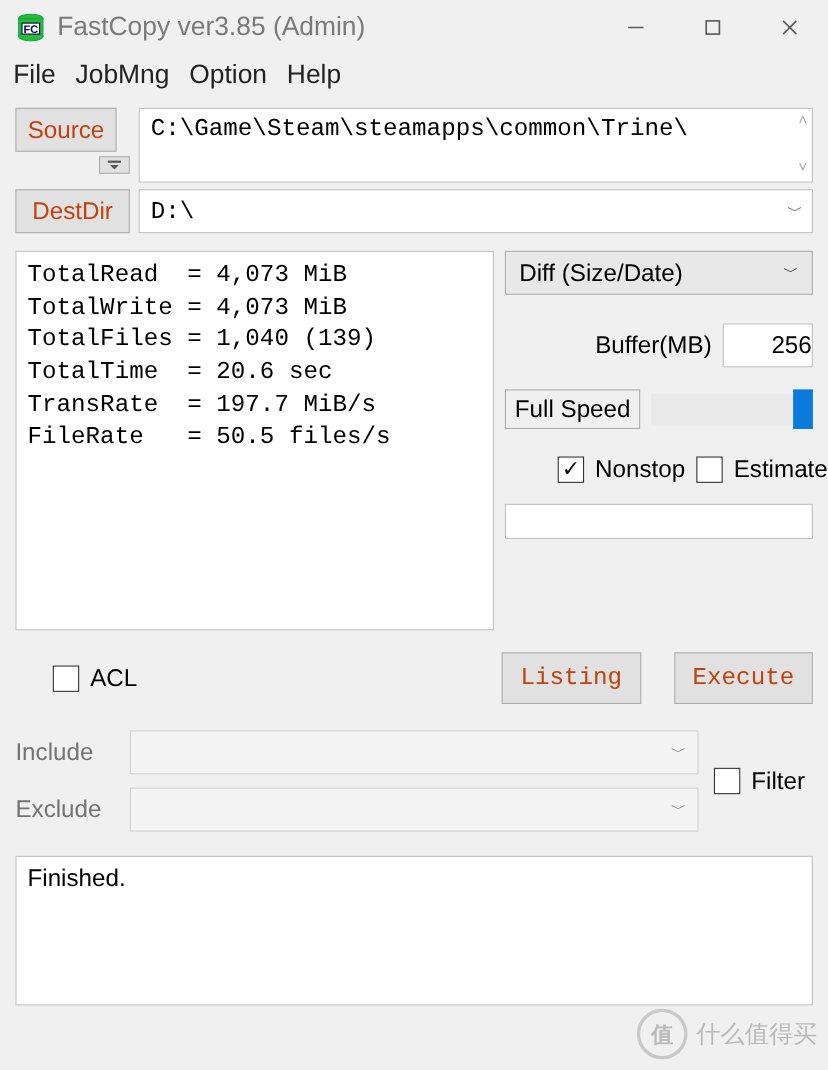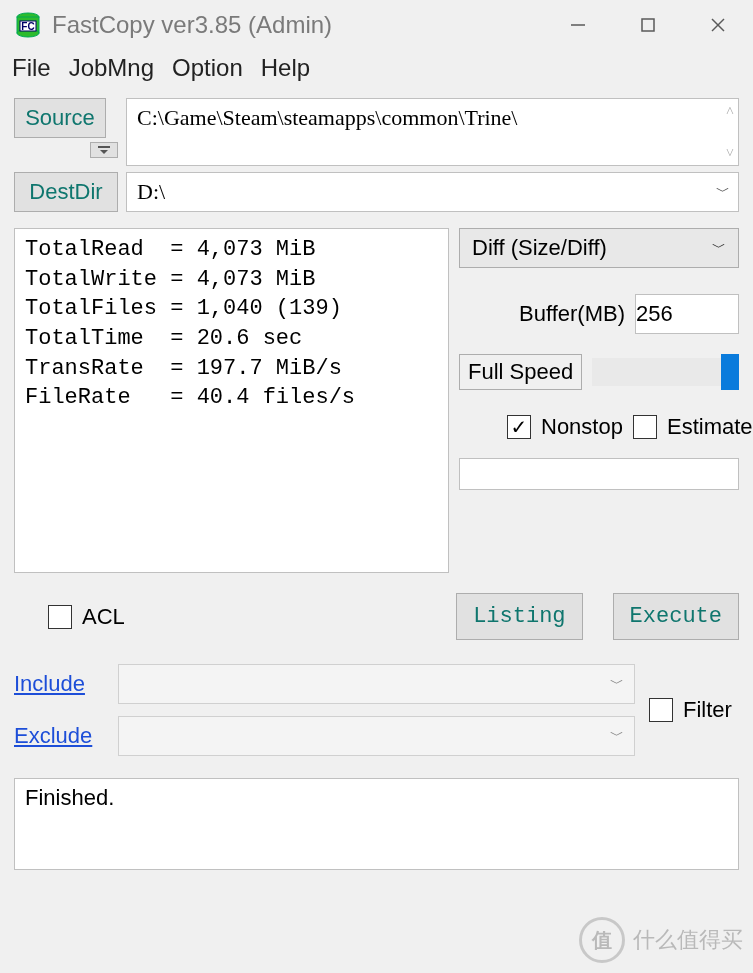--- a/index.html
+++ b/index.html
@@ -61,38 +61,38 @@
     
     .main { padding: 8px 14px 0 14px; display: flex; flex-direction: column; gap: 6px; }
 
     .row { display: flex; align-items: flex-start; gap: 8px; }
     .btn {
       background: #e1e1e1;
       border: 1px solid #adadad;
       padding: 6px 10px;
       font-size: 22px;
       font-family: inherit;
-      color: #0f766e;
+      color: #c2410c;
       cursor: default;
       min-width: 92px;
       text-align: center;
     }
     .btn.dropdown-toggle {
       width: 28px; min-width: 28px;
       padding: 2px 0;
       display: flex; align-items: center; justify-content: center;
     }
 
     .source-col { display: flex; flex-direction: column; gap: 4px; width: 104px; align-items: flex-start;}
     .source-col .btn.dropdown-toggle { align-self: flex-end; }
 
     .textarea, .textinput {
       background: #fff;
       border: 1px solid #c0c0c0;
-      font-family: Liberation Serif, serif;
+      font-family: Liberation Mono, monospace;
       font-size: 22px;
       padding: 6px 10px;
       color: #000;
       resize: none;
       overflow: hidden;
     }
     .source-text {
       flex: 1;
       height: 68px;
       position: relative;
@@ -140,23 +140,23 @@
       align-items: center;
       justify-content: space-between;
       padding: 0 12px;
       font-size: 22px;
     }
     .combo .chev { font-size: 14px; color: #333; }
 
     .buffer-row { display: flex; align-items: center; justify-content: flex-end; gap: 10px; margin-top: 16px; }
     .buffer-row .label { font-size: 22px; }
     .buffer-row input {
-      width: 104px; height: 40px;
+      width: 82px; height: 40px;
       background: #fff; border: 1px solid #c0c0c0;
-      font-size: 22px; text-align: left;
+      font-size: 22px; text-align: right;
       font-family: inherit;
     }
 
     .speed-row { display: flex; align-items: center; gap: 10px; margin-top: 10px;}
     .speed-label {
       border: 1px solid #adadad;
       padding: 4px 8px;
       font-size: 22px;
       background: #f0f0f0;
     }
@@ -203,37 +203,37 @@
 
     
     .filter-grid {
       display: grid;
       grid-template-columns: 90px 1fr 90px;
       grid-template-rows: auto auto;
       gap: 12px 14px;
       margin-top: 18px;
       align-items: center;
     }
-    .filter-grid .flabel { color: #1d4ed8; font-size: 22px; text-decoration: underline; }
+    .filter-grid .flabel { color: #737373; font-size: 22px; }
     .filter-combo {
       background: #f4f4f4;
       border: 1px solid #d0d0d0;
       height: 40px;
       display: flex; align-items: center; justify-content: flex-end;
       padding: 0 10px;
     }
     .filter-combo .chev { font-size: 14px; color: #888; }
     .filter-check-cell { grid-row: 1 / span 2; grid-column: 3; display:flex; align-items:center; gap:8px;}
 
     
     .output-box {
       margin-top: 16px;
       background: #fff;
       border: 1px solid #c0c0c0;
-      height: 92px;
+      height: 136px;
       padding: 6px 10px;
       font-size: 22px;
     }
 
     
     .watermark {
       position: absolute;
       right: 10px; bottom: 10px;
       display: flex; align-items: center; gap: 8px;
       opacity: 0.45;
@@ -318,24 +318,24 @@
         <span class="chev">﹀</span>
       </div>
     </div>
 
     <div class="stats-row">
       <div class="stats-box">TotalRead  = 4,073 MiB
 TotalWrite = 4,073 MiB
 TotalFiles = 1,040 (139)
 TotalTime  = 20.6 sec
 TransRate  = 197.7 MiB/s
-FileRate   = 40.4 files/s</div>
+FileRate   = 50.5 files/s</div>
       <div class="opts-col">
         <div class="combo">
-          <span>Diff (Size/Diff)</span>
+          <span>Diff (Size/Date)</span>
           <span class="chev">﹀</span>
         </div>
         <div class="buffer-row">
           <span class="label">Buffer(MB)</span>
           <input type="text" value="256" style="">
         </div>
         <div class="speed-row">
           <span class="speed-label">Full Speed</span>
           <div class="slider">
             <div class="thumb"></div>

